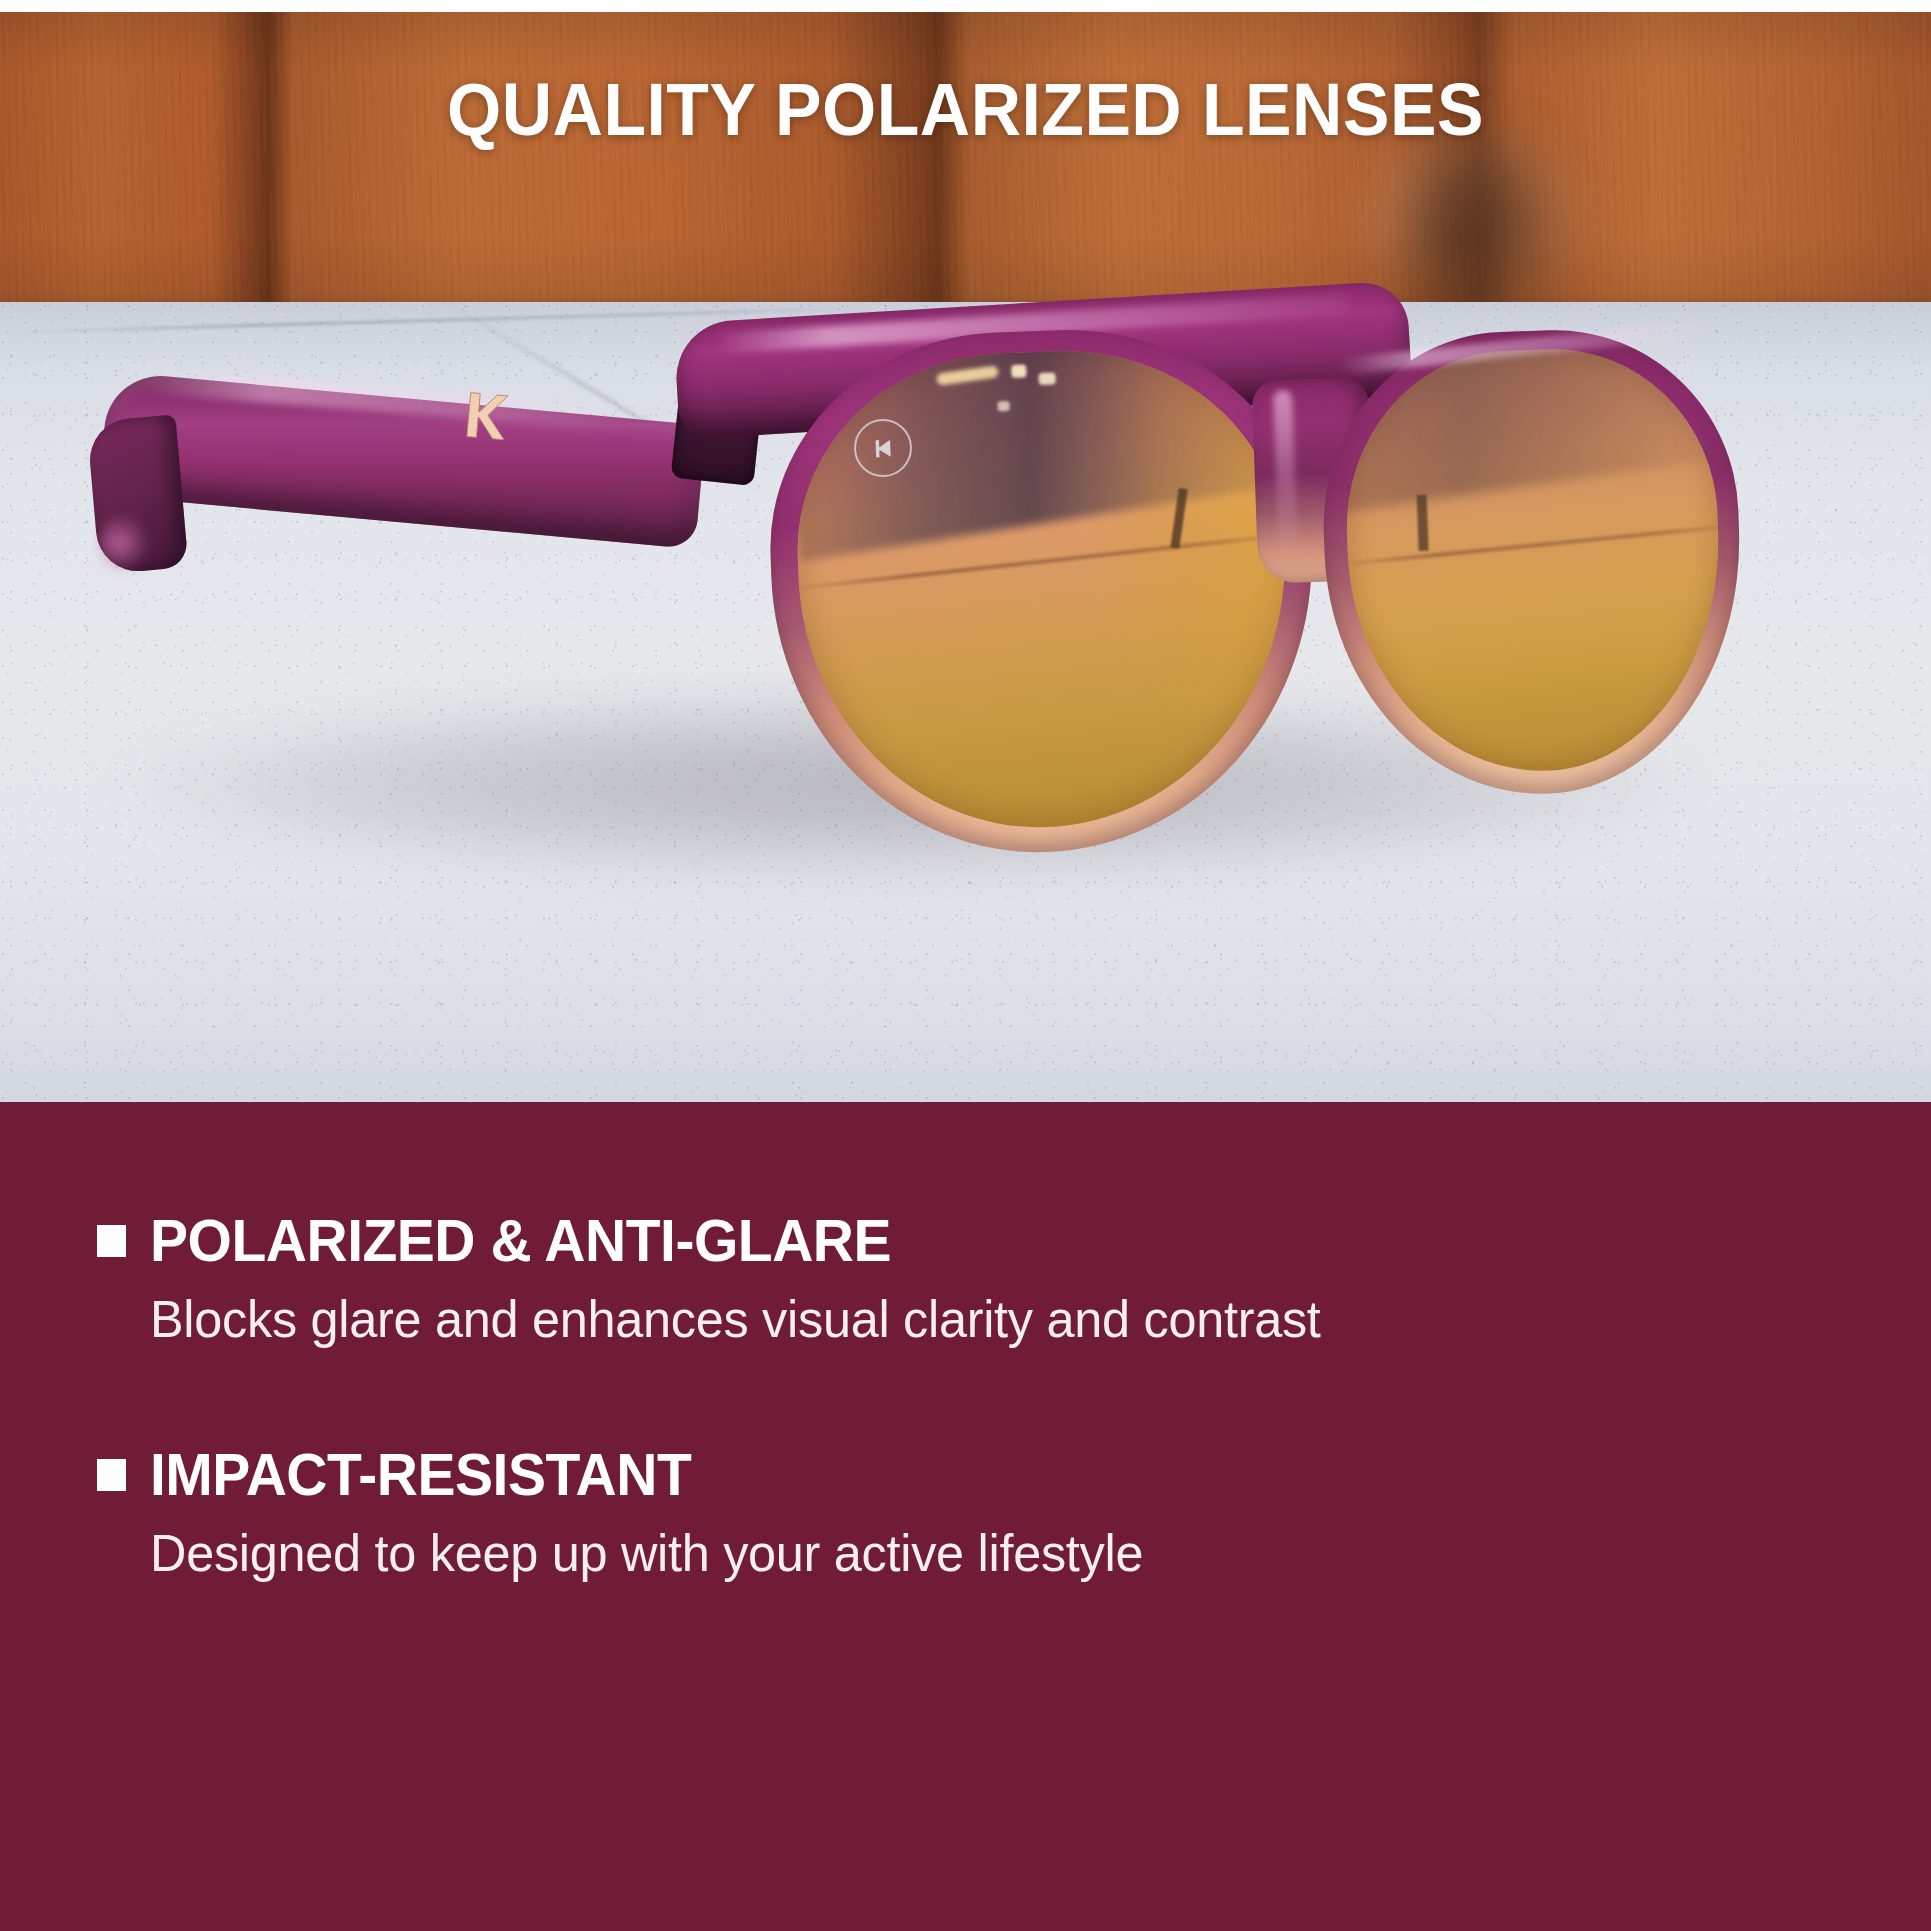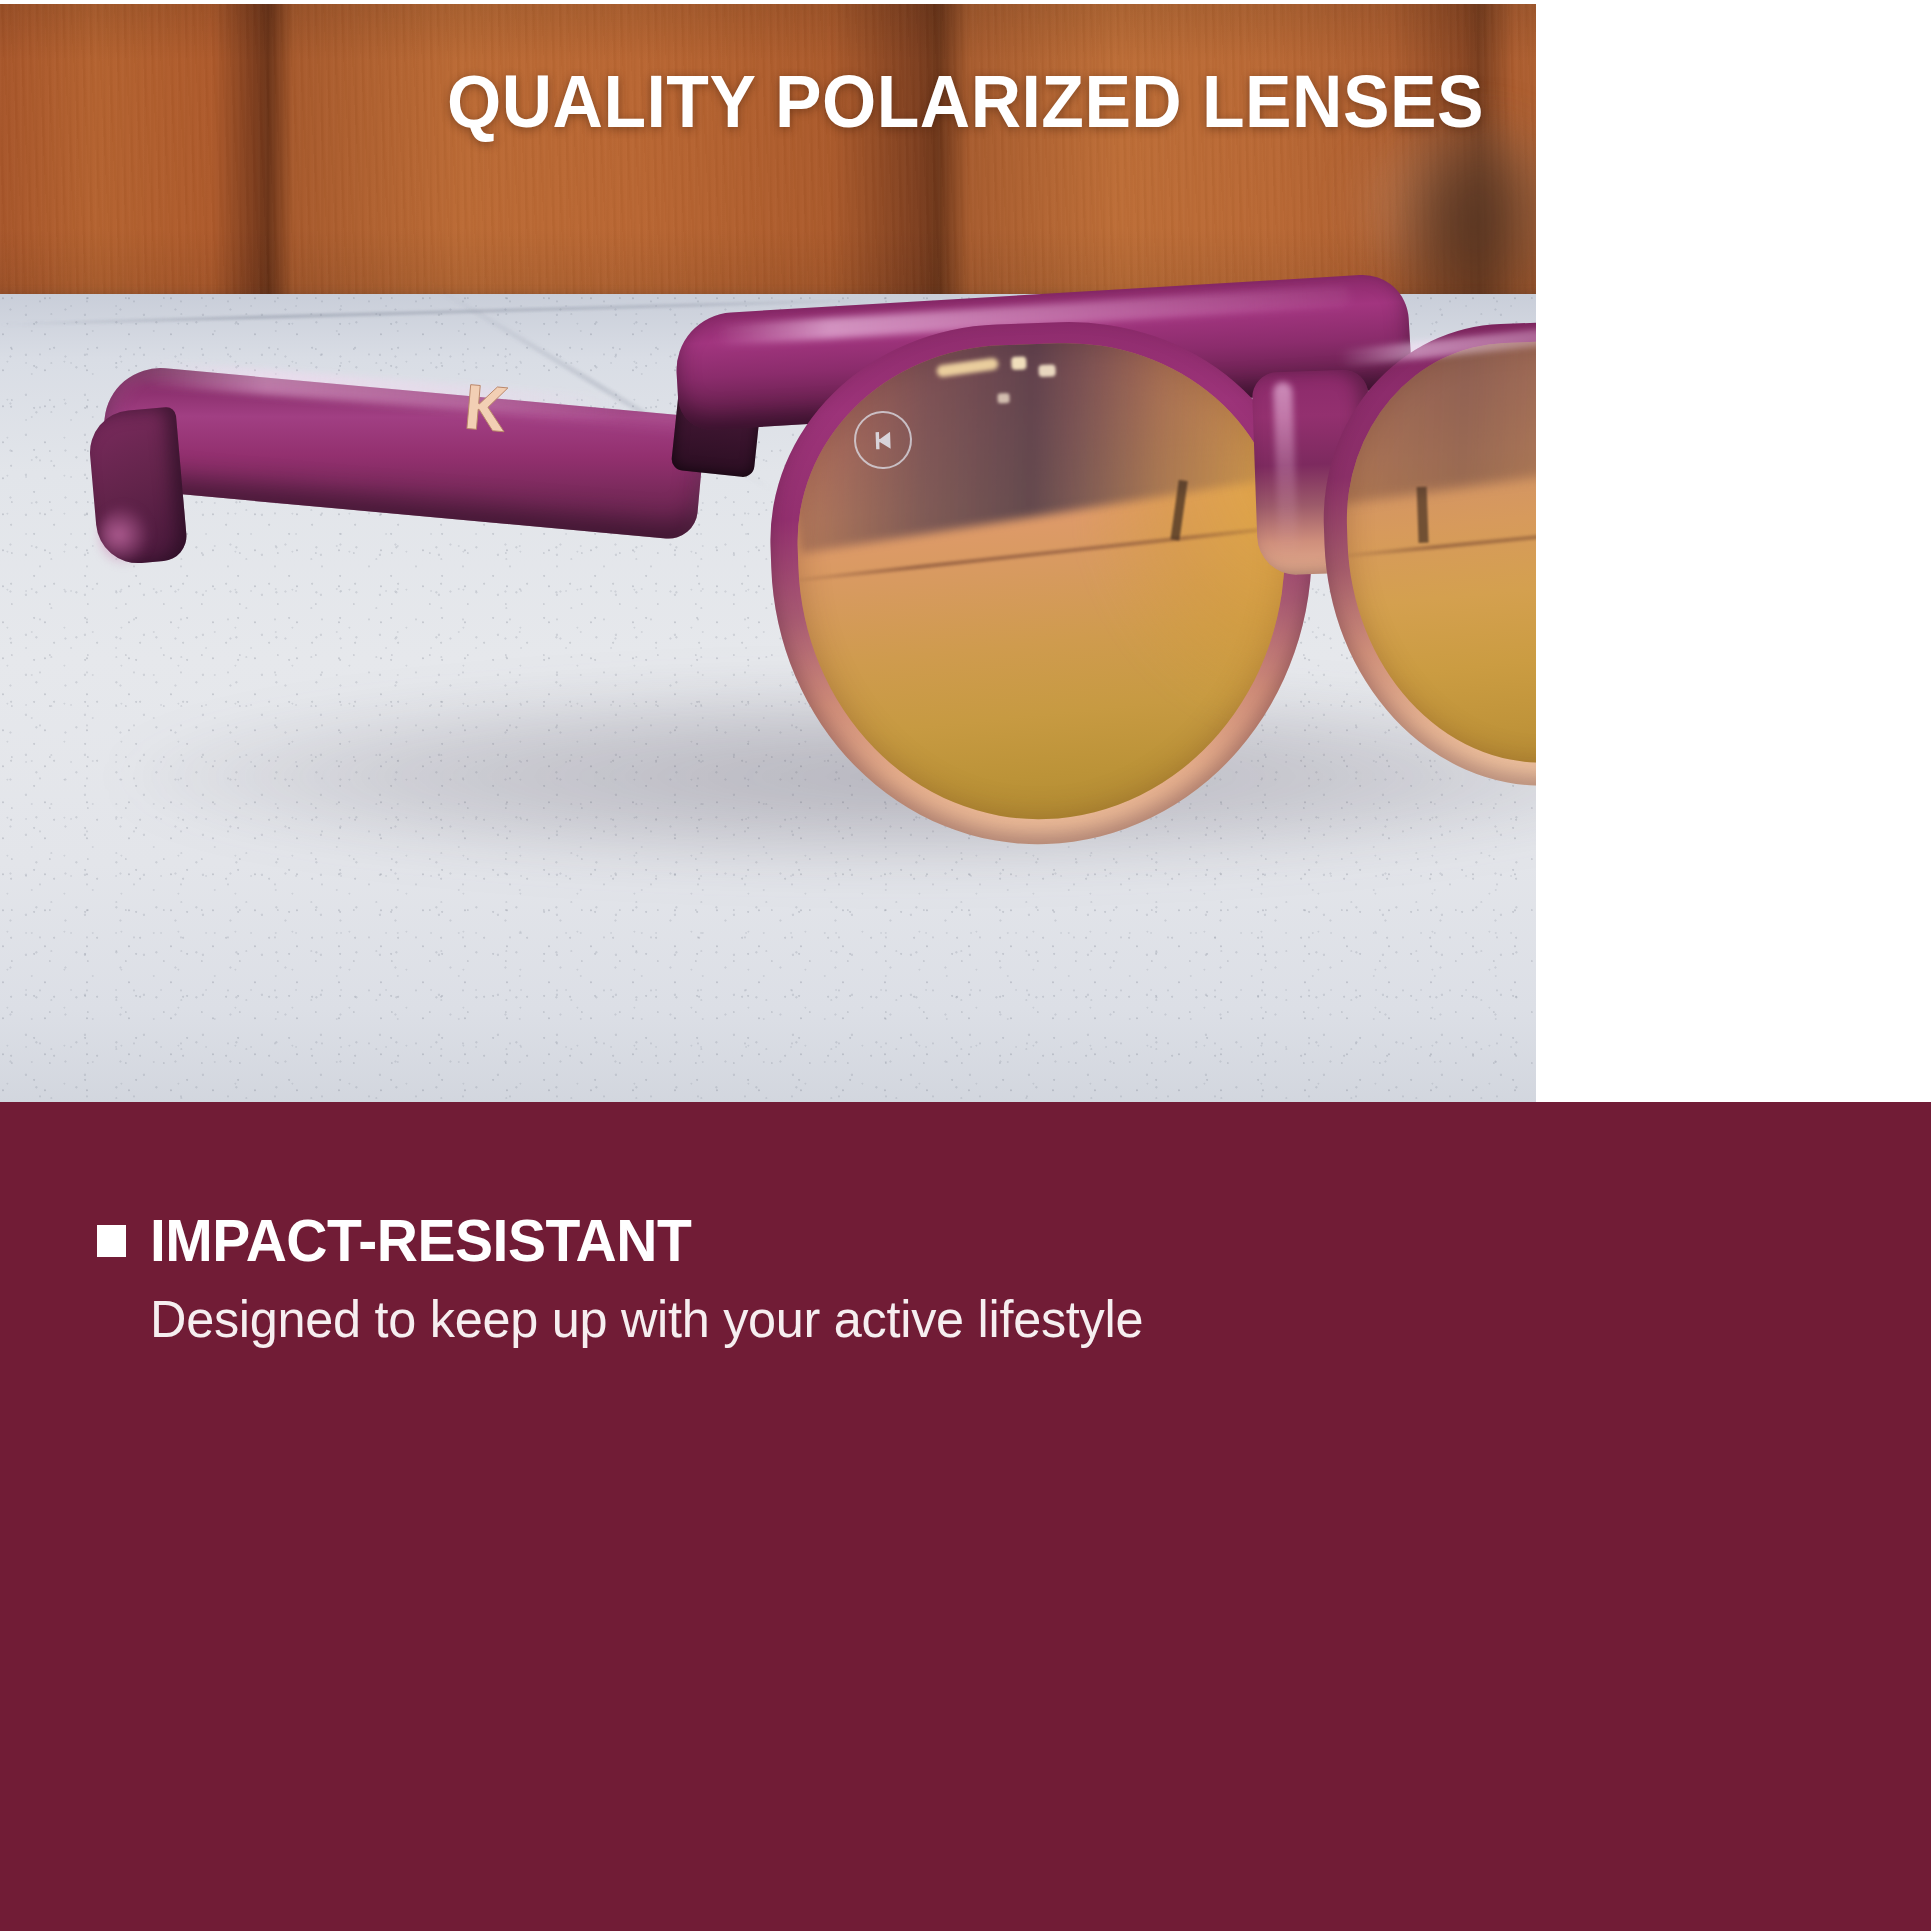--- a/index.html
+++ b/index.html
@@ -17,22 +17,22 @@
     position: relative;
     width: 1931px;
     height: 1931px;
     overflow: hidden;
   }
 
   
   .photo {
     position: absolute;
     left: 0;
-    top: 4px;
-    width: 1536px;
+    top: 12px;
+    width: 1931px;
     height: 1102px;
     overflow: hidden;
     background: #b4b9c9;
   }
 
   
   .wood-wall {
     position: absolute;
     left: 0;
     top: 0;
@@ -686,20 +686,27 @@
 
     </div>
 
     <div class="title">QUALITY POLARIZED LENSES</div>
 
   </div>
 
   <div class="panel">
     <div class="features">
 
+      <div class="feature">
+        <div class="feature-head">
+          <div class="bullet-square"></div>
+          <div class="feature-title">POLARIZED &amp; ANTI-GLARE</div>
+        </div>
+        <div class="feature-desc">Blocks glare and enhances visual clarity and contrast</div>
+      </div>
 
 
       <div class="feature">
         <div class="feature-head">
           <div class="bullet-square"></div>
           <div class="feature-title">IMPACT-RESISTANT</div>
         </div>
         <div class="feature-desc">Designed to keep up with your active lifestyle</div>
       </div>
 

